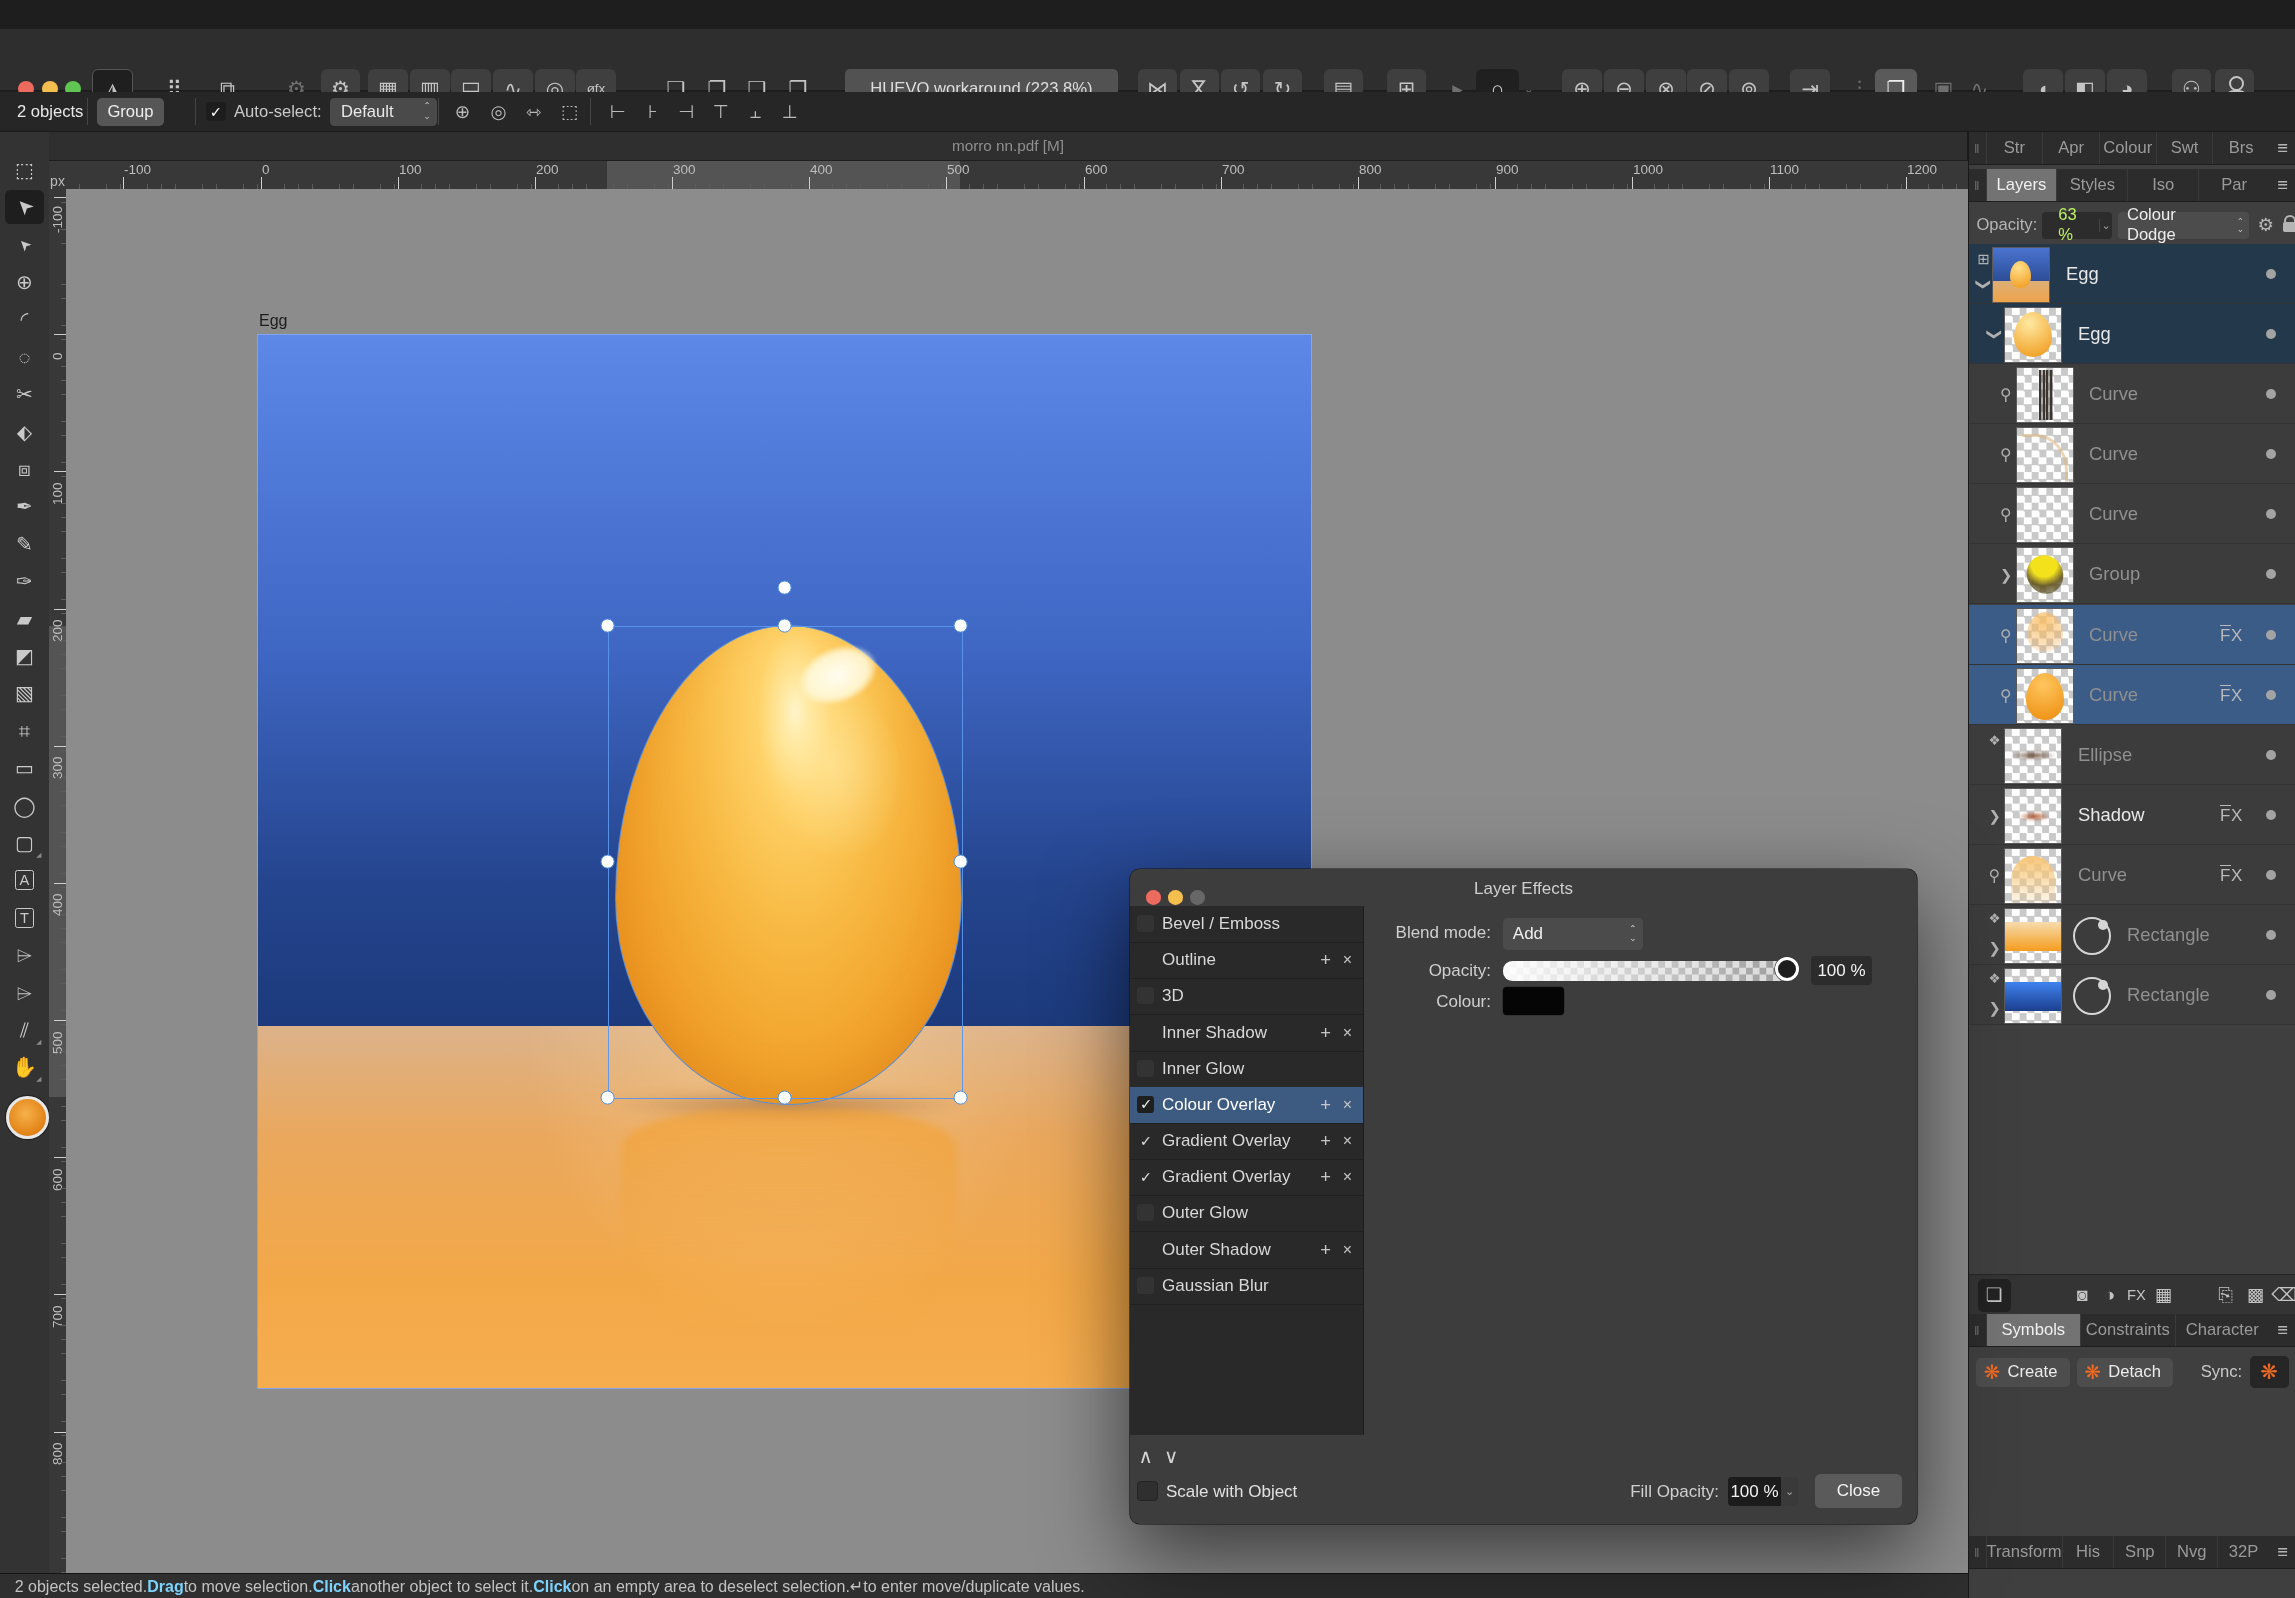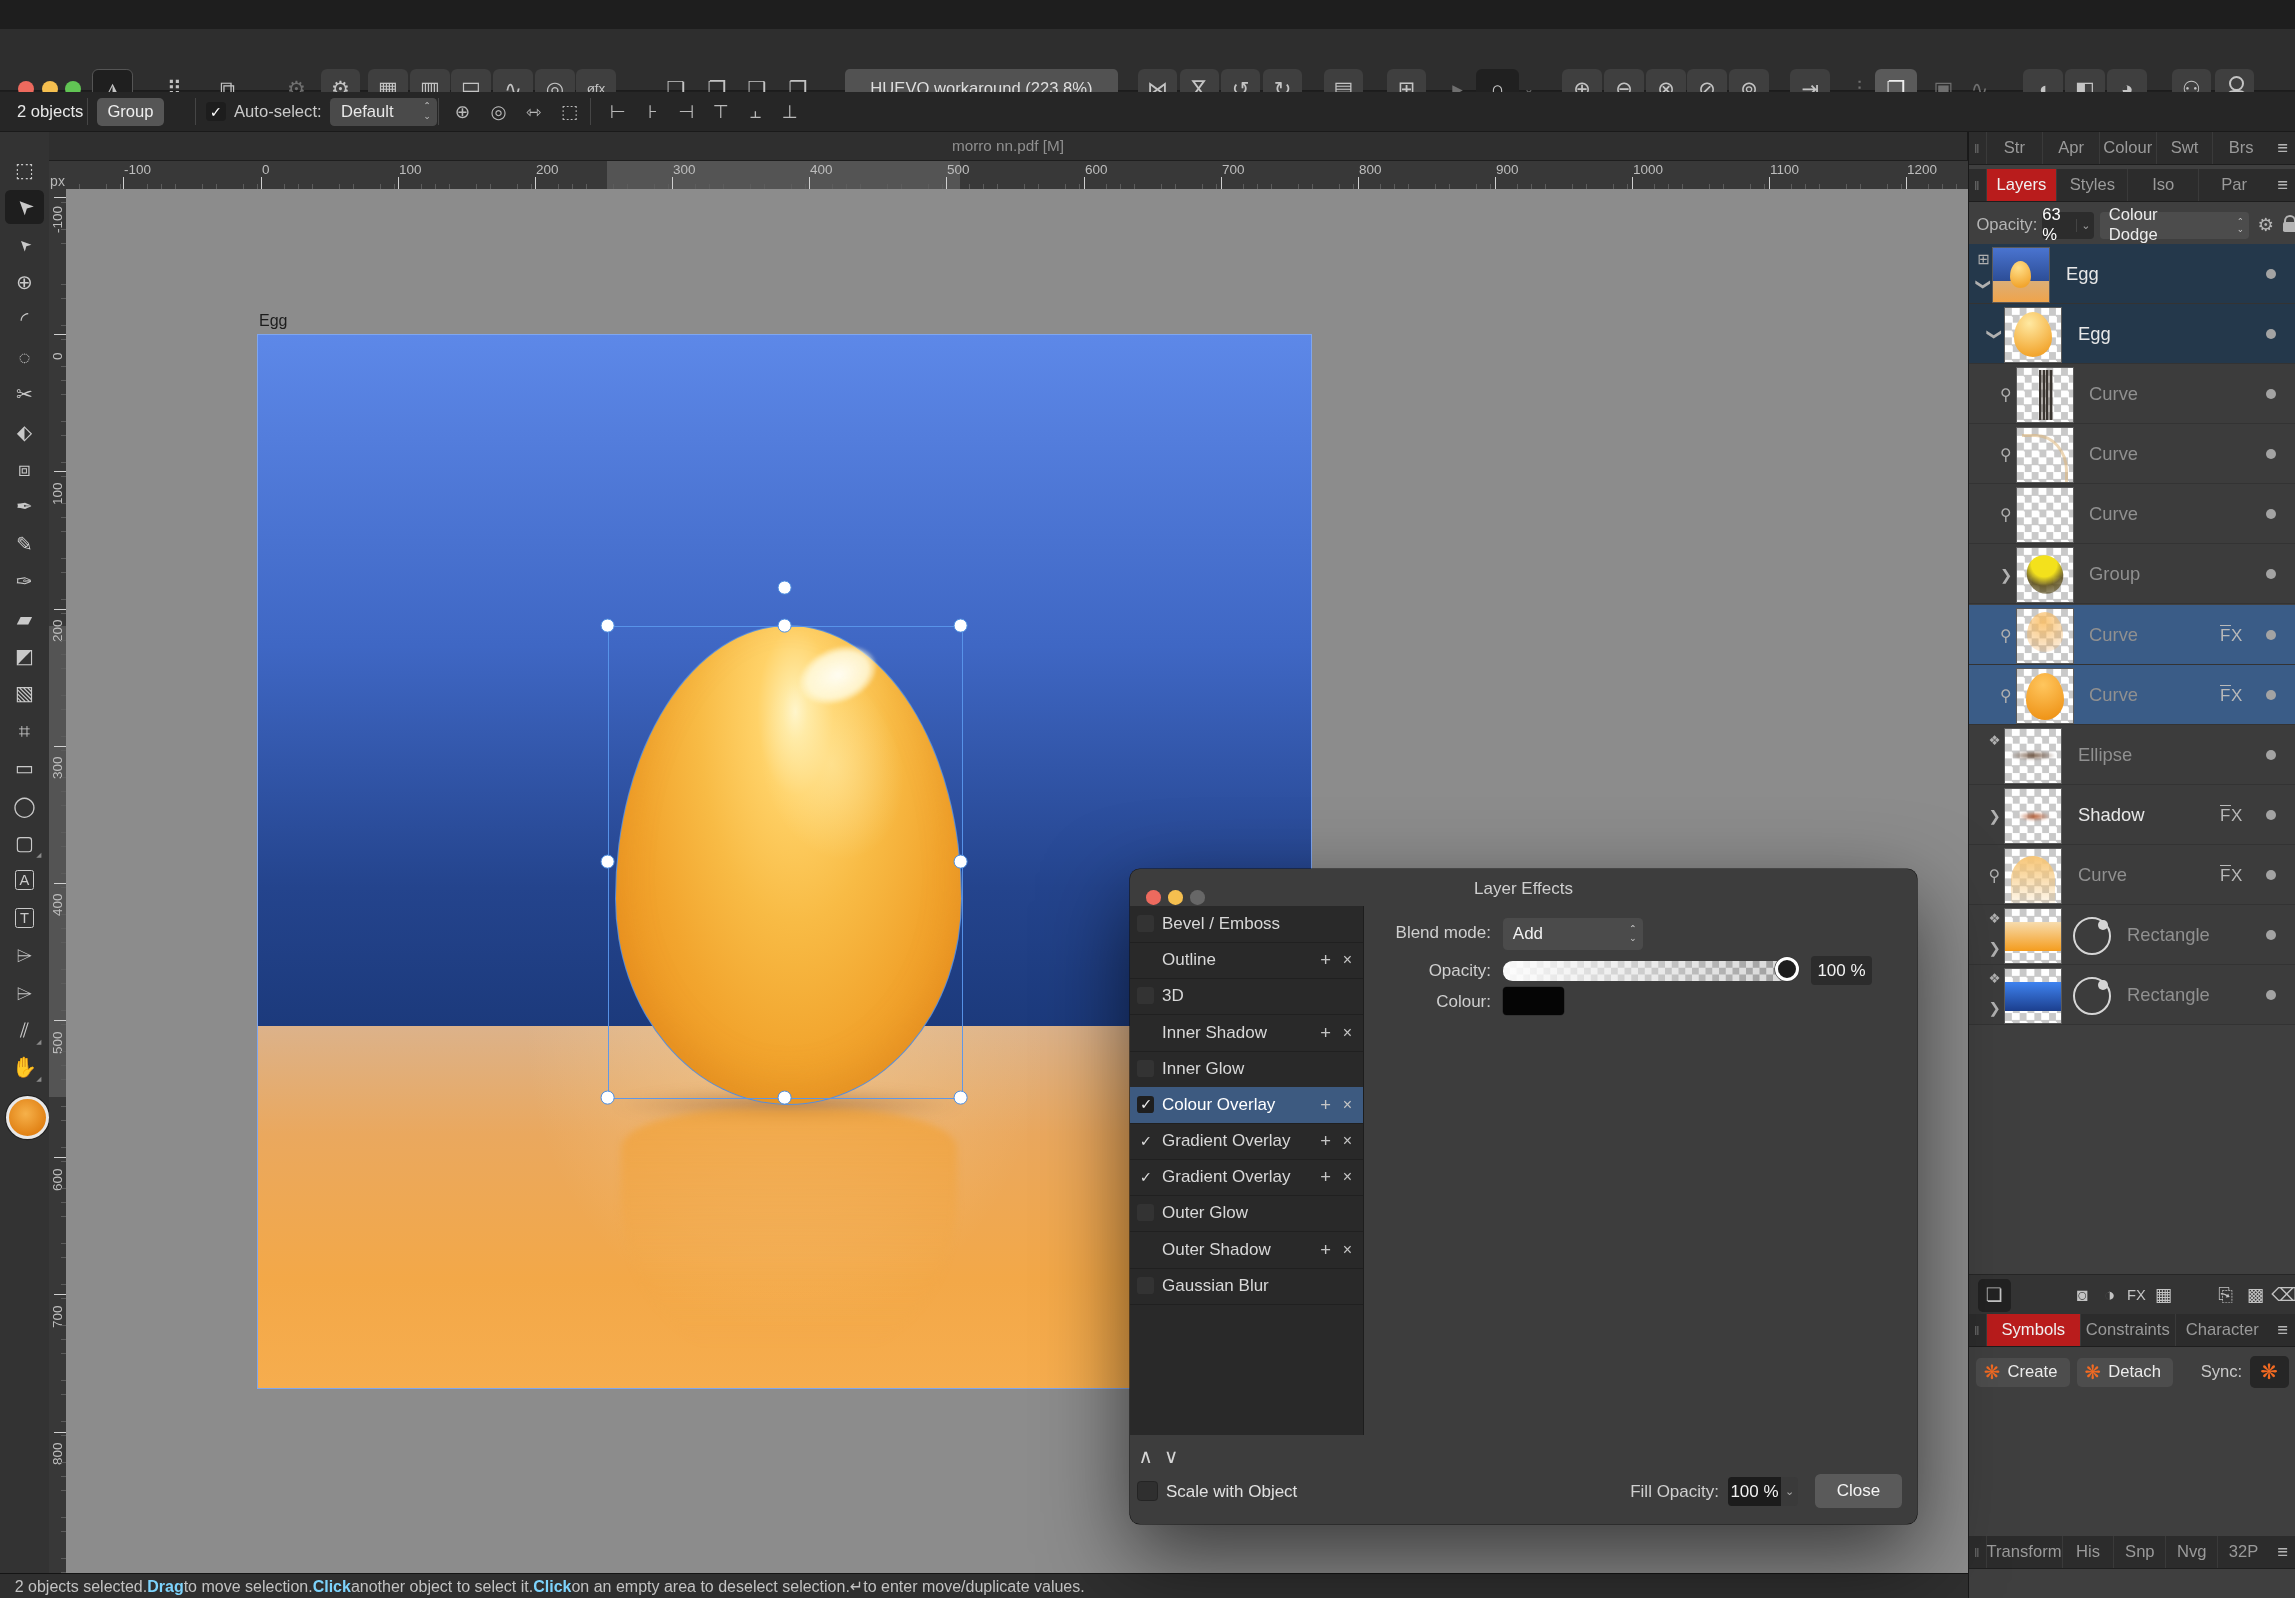--- a/index.html
+++ b/index.html
@@ -99,26 +99,26 @@
   #selrect{position:absolute;left:350px;top:291px;width:353px;height:471px;border:1.2px solid rgba(90,150,235,.95);}
   .handle{position:absolute;width:11.6px;height:11.6px;border-radius:50%;background:#fff;border:1.8px solid #4f8fe0;
           transform:translate(-7.4px,-7.4px);}
   
   #rightpanel{position:absolute;left:1968px;top:132px;width:327px;height:1467px;background:#3f3f3f;
               border-left:1.2px solid #191919;font-size:16.6px;}
   .ptabs{position:absolute;left:0;width:327px;background:#2c2c2c;display:flex;align-items:center;color:#9a9a9a;
          border-bottom:0.6px solid #1e1e1e;}
   .ptabs .grip{color:#6d6d6d;font-size:13.5px;margin:0 6.1px 0 4.9px;}
   .ptabs .pt{flex:1;text-align:center;border-left:0.6px solid #3a3a3a;padding:6.1px 0;}
-  .ptabs .pt.on{background:#b91c1c;color:#f0f0f0;}
+  .ptabs .pt.on{background:#737373;color:#f0f0f0;}
   .ptabs .ham{width:27px;color:#b5b5b5;font-size:18.4px;text-align:center;}
   #opacityrow{position:absolute;left:0;top:74px;width:327px;height:38px;display:flex;align-items:center;
               color:#b5b5b5;border-bottom:0.6px solid #2e2e2e;background:#3f3f3f;}
   #opacity-box{margin-left:4.9px;background:#2c2c2c;border-radius:3.7px;height:27px;display:flex;align-items:center;}
-  #opacity-box .v{padding:0 0;color:#ffffff;}
+  #opacity-box .v{padding:0 16px;color:#bef264;}
   #opacity-box .dd{border-left:0.6px solid #444;width:18.4px;text-align:center;color:#9f9f9f;font-size:11px;}
   #blend-box{margin-left:6.1px;background:#4c4c4c;border-radius:3.7px;height:27px;display:flex;align-items:center;padding:0 4.9px 0 8.6px;color:#ececec;gap:32px;}
   #blend-box .st{font-size:8.6px;line-height:8px;color:#c5c5c5;margin-left:7.4px;text-align:center;}
   #gear-ic,#lock-ic{margin-left:8.6px;color:#b5b5b5;font-size:18.4px;}
   #lock-ic .lk{display:inline-block;width:13.5px;height:9.8px;background:#b5b5b5;border-radius:1.8px;position:relative;top:1.2px;}
   #lock-ic .lk::before{content:"";position:absolute;left:1.8px;top:-7.4px;width:7.4px;height:7.4px;border:2.5px solid #b5b5b5;
                        border-bottom:none;border-radius:6.1px 6.1px 0 0;}
   
   #layers{position:absolute;left:0;top:112px;width:327px;}
   .lrow{position:absolute;left:0;width:327px;height:59px;background:#3c3c3c;border-bottom:0.6px solid #333;}

